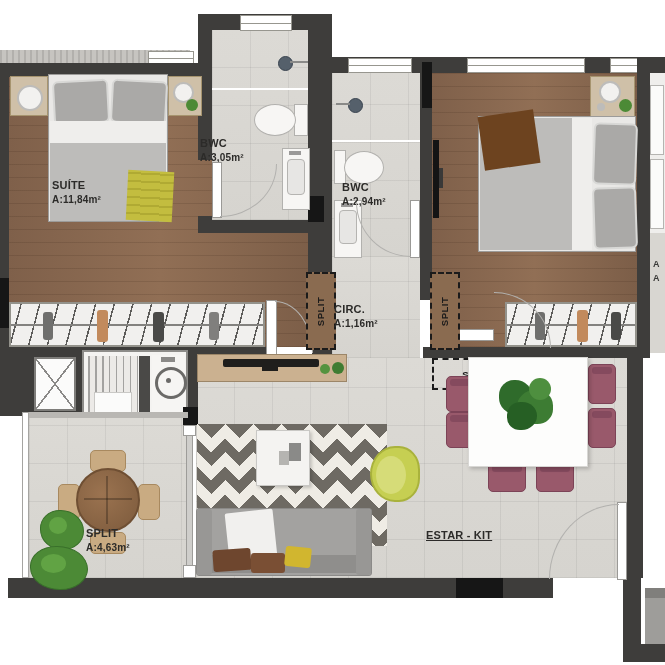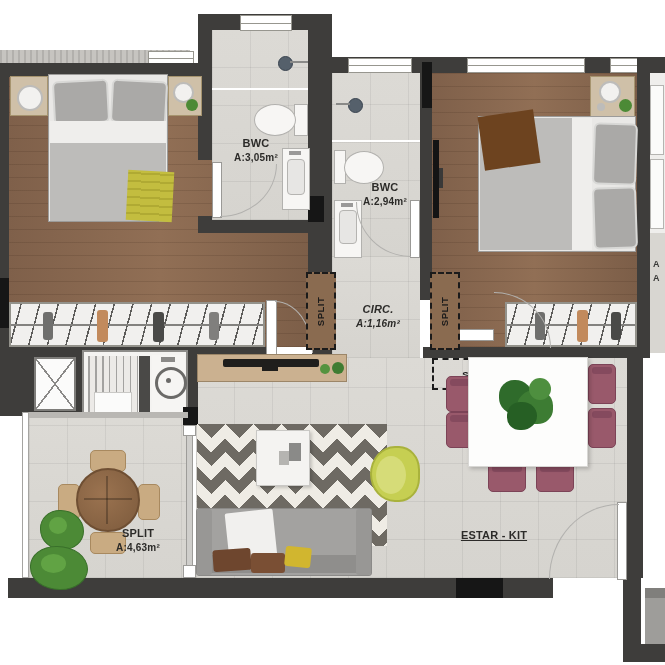--- a/index.html
+++ b/index.html
@@ -19,21 +19,21 @@
        linear-gradient(#dcdad5,#d6d4cf);}
   .win{position:absolute;background:#fff;border:1px solid #97968f;
      background-image:linear-gradient(#97968f,#97968f);background-size:100% 1px;
      background-position:center;background-repeat:no-repeat;}
   .closet{position:absolute;background:#f1f0ee;border:2px solid #93928b;
      background-image:
        linear-gradient(#83827f,#83827f),
        repeating-linear-gradient(105deg,transparent 0 9px,#5c5b59 9px 10.5px,transparent 10.5px 18px);
      background-size:100% 2px,100% 100%;background-position:center,0 0;background-repeat:no-repeat,repeat;}
   .cloth{position:absolute;border-radius:3px;}
-  .room-label{position:absolute;text-align:center;color:#2c2b29;
+  .room-label{position:absolute;text-align:left;color:#2c2b29;
      font-weight:bold;font-size:11px;line-height:1.35;letter-spacing:.2px;}
   .room-label .sub{display:block;font-size:10px;}
   .split-box{position:absolute;border:2px dashed #1b1b1b;color:#1b1b1b;
      display:flex;align-items:center;justify-content:center;
      font-weight:bold;font-size:9.5px;letter-spacing:.5px;}
   .arc{position:absolute;border:0 solid #b2b1ae;}
   .leaf{position:absolute;background:#fff;border:1px solid #9a9996;}
   .rug{position:absolute;background-color:#efece5;
      background-image:
        linear-gradient(135deg,#6e6a63 25%,transparent 25%),
@@ -130,20 +130,24 @@
      <div class="abs" style="left:4px;top:5px;width:17px;height:17px;background:#f2f1ef;border:2px solid #bdbcba;border-radius:50%;"></div>
      <div class="abs" style="left:17px;top:22px;width:12px;height:12px;background:#4c8a36;border-radius:50%;"></div>
   </div>
   <div class="abs" style="left:48px;top:74px;width:120px;height:148px;background:#e9e8e6;border:1px solid #9c9b99;box-sizing:border-box;">
      <div class="abs" style="left:4px;top:5px;width:52px;height:40px;background:#aaa9a7;border:2px solid #d8d8d6;border-radius:6px;transform:rotate(-3deg);"></div>
      <div class="abs" style="left:62px;top:5px;width:52px;height:40px;background:#aaa9a7;border:2px solid #d8d8d6;border-radius:6px;transform:rotate(3deg);"></div>
      <div class="abs" style="left:1px;top:46px;width:116px;height:22px;background:#efeeec;"></div>
      <div class="abs" style="left:1px;top:68px;width:116px;height:78px;background:#bdbcba;"></div>
      <div class="abs" style="left:78px;top:96px;width:46px;height:50px;background:repeating-linear-gradient(0deg,#c3bd3f 0 6px,#b0aa33 6px 8px);transform:rotate(3deg);"></div>
   </div>
+  <div class="room-label" style="left:52px;top:178px;width:150px;">
+     <span>SUÍTE</span>
+     <span class="sub">A:11,84m²</span>
+  </div>
   <div class="closet" style="left:9px;top:302px;width:256px;height:45px;box-sizing:border-box;">
      <span class="cloth" style="left:32px;top:8px;width:10px;height:28px;background:#6f6f6d;position:absolute;"></span>
      <span class="cloth" style="left:86px;top:6px;width:11px;height:32px;background:#c28a5c;position:absolute;"></span>
      <span class="cloth" style="left:142px;top:8px;width:11px;height:30px;background:#4a4a48;position:absolute;"></span>
      <span class="cloth" style="left:198px;top:8px;width:10px;height:28px;background:#807f7d;position:absolute;"></span>
   </div>
 
   <div class="leaf" style="left:266px;top:300px;width:9px;height:54px;"></div>
   <div class="arc" style="left:275px;top:301px;width:37px;height:51px;border-top:1.5px solid #b2b1ae;border-right:1.5px solid #b2b1ae;border-top-right-radius:100% 100%;"></div>
   <div class="split-box" style="left:306px;top:272px;width:26px;height:74px;background:#8a6b50;">
@@ -175,21 +179,21 @@
      <div class="abs" style="left:4px;top:9px;width:16px;height:32px;background:#e7e6e4;border:1px solid #b5b4b1;border-radius:4px;"></div>
      <div class="abs" style="left:6px;top:2px;width:12px;height:4px;background:#9a9998;"></div>
   </div>
   <div class="room-label" style="left:342px;top:180px;width:86px;">
      <span>BWC</span>
      <span class="sub">A:2,94m²</span>
   </div>
   <div class="leaf" style="left:410px;top:200px;width:8px;height:56px;"></div>
   <div class="arc" style="left:356px;top:202px;width:54px;height:54px;border-bottom:1.5px solid #b2b1ae;border-left:1.5px solid #b2b1ae;border-bottom-left-radius:100% 100%;"></div>
 
-  <div class="room-label" style="left:334px;top:302px;width:88px;font-style:italic;">
+  <div class="room-label" style="left:334px;top:302px;width:88px;">
      <span>CIRC.</span>
      <span class="sub">A:1,16m²</span>
   </div>
 
   <div class="abs" style="left:590px;top:76px;width:45px;height:42px;background:#cfc0a8;border:1px solid #a6946f;box-sizing:border-box;">
      <div class="abs" style="left:8px;top:4px;width:18px;height:18px;background:#f2f1ef;border:2px solid #bdbcba;border-radius:50%;"></div>
      <div class="abs" style="left:28px;top:22px;width:13px;height:13px;background:#4c8a36;border-radius:50%;"></div>
      <div class="abs" style="left:6px;top:26px;width:8px;height:8px;background:#bdbcba;border-radius:50%;"></div>
   </div>
   <div class="abs" style="left:478px;top:116px;width:158px;height:136px;background:#e9e8e6;border:1px solid #9c9b99;box-sizing:border-box;">

